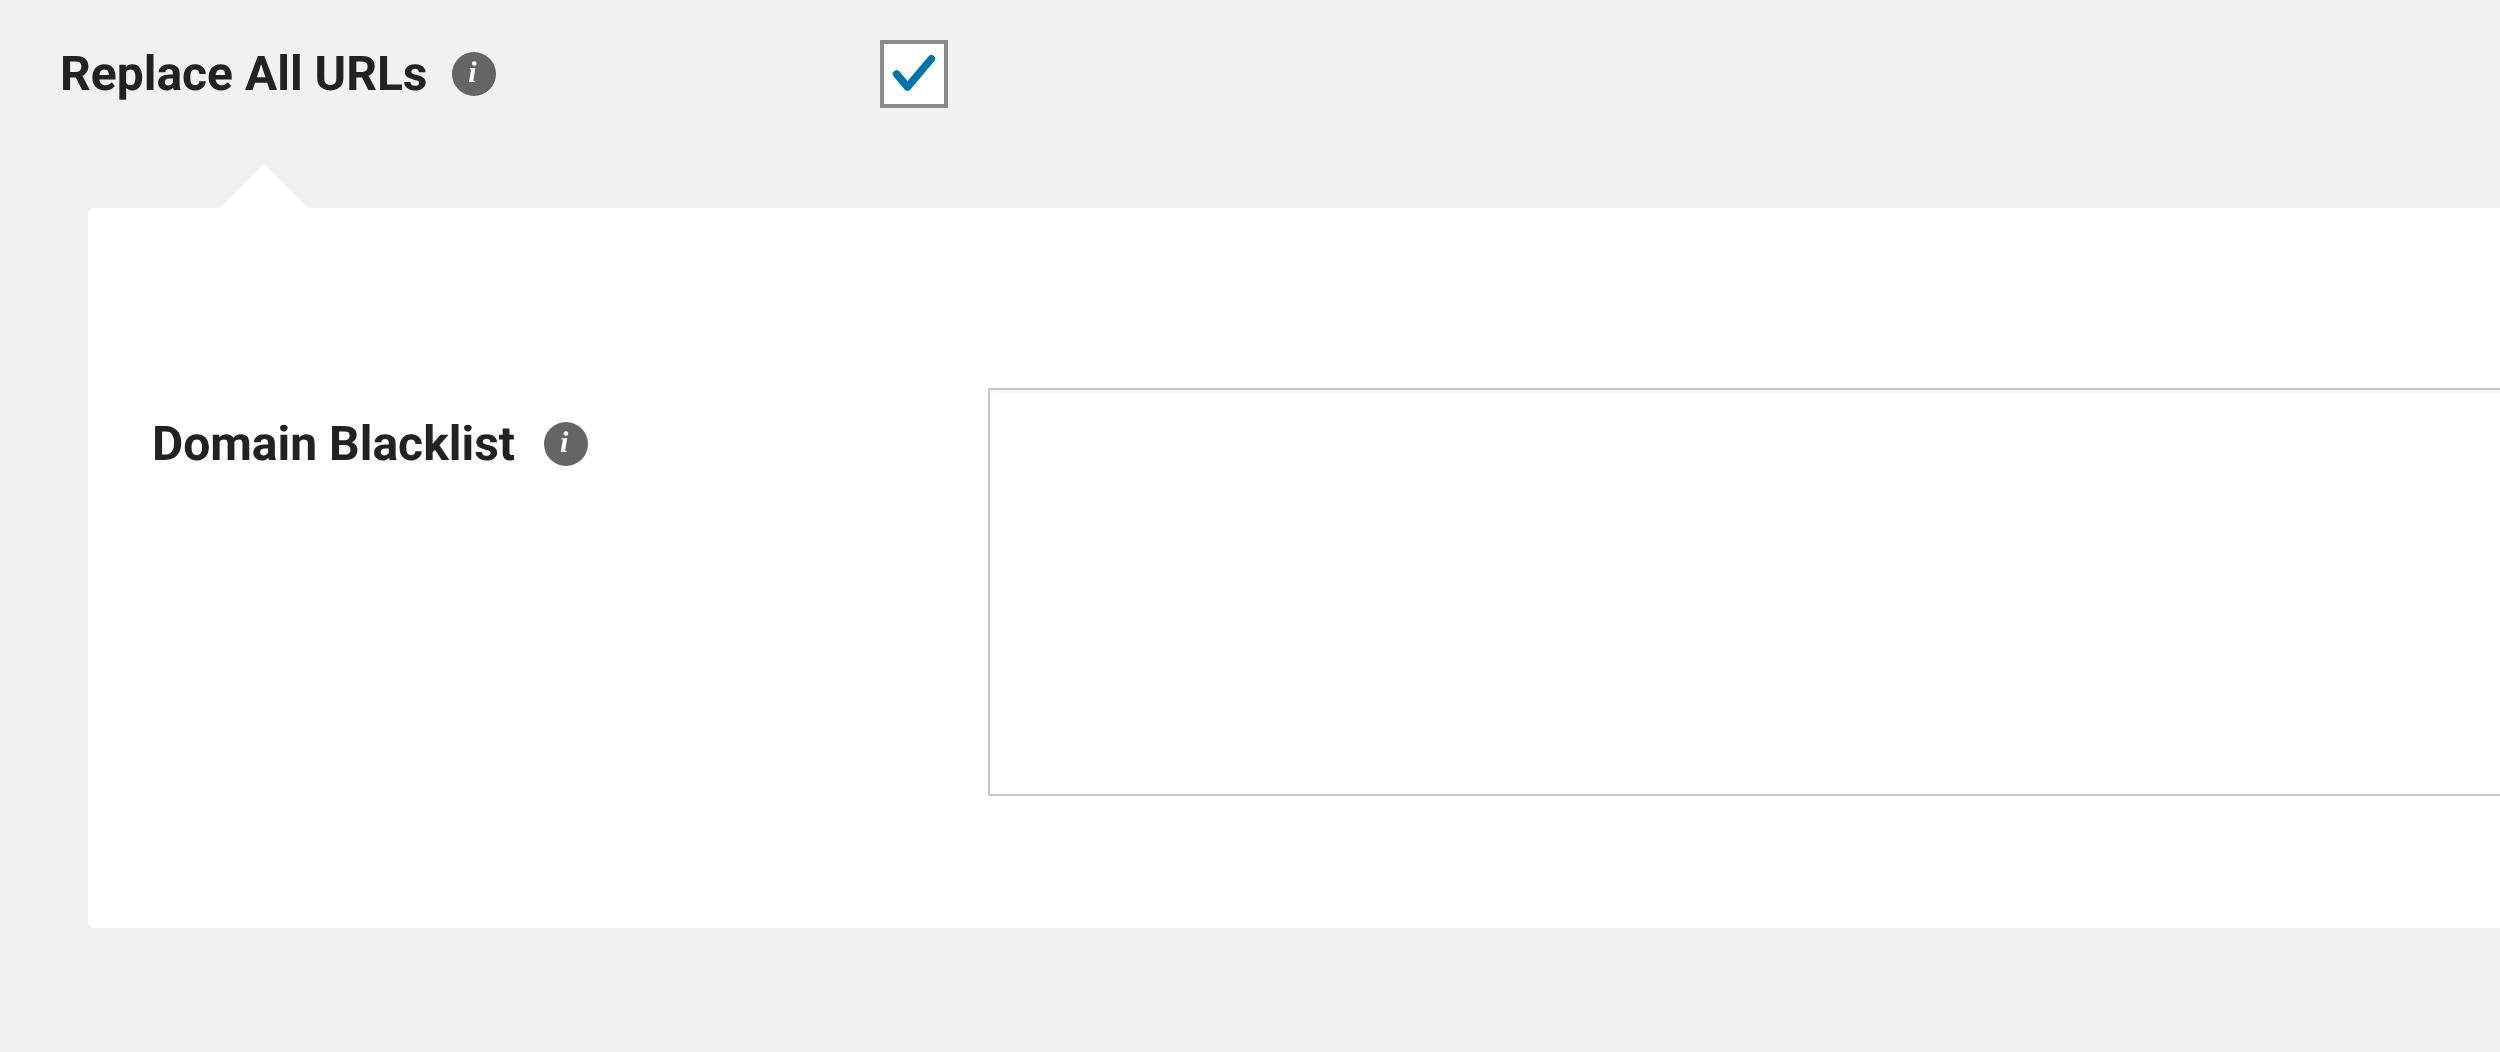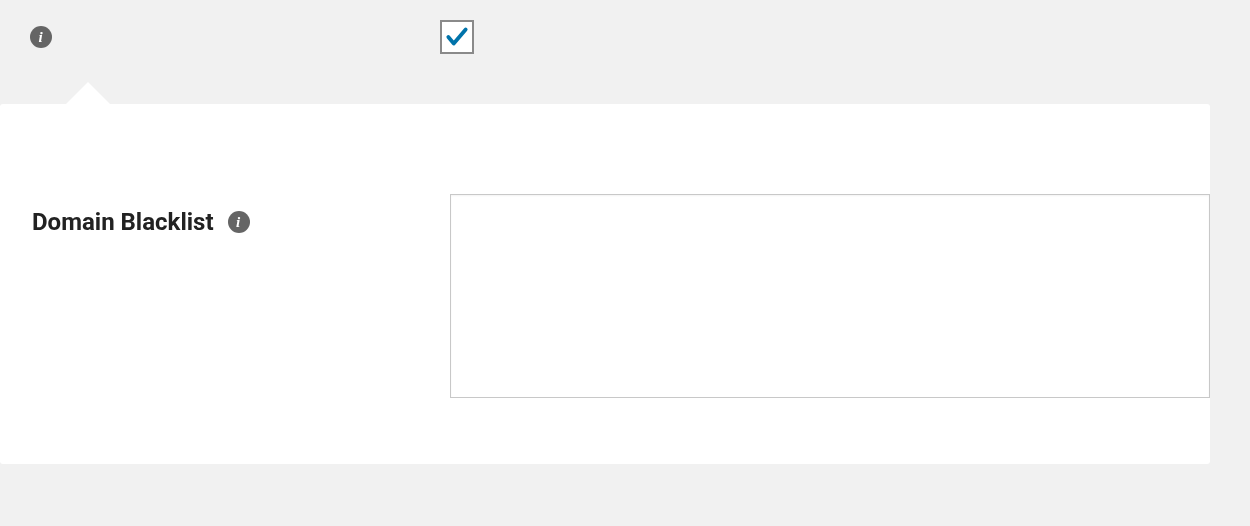--- a/index.html
+++ b/index.html
@@ -54,20 +54,21 @@
       display: flex;
       align-items: center;
       justify-content: center;
     }
     .check-svg {
       width: 26px;
       height: 26px;
     }
     .panel-container {
       position: relative;
+      margin-left: 44px;
       margin-top: 22px;
     }
     .panel {
       background: #fff;
       border-radius: 3px;
       width: 1210px;
       height: 360px;
       padding: 90px 0 0 32px;
       display: flex;
       align-items: flex-start;
@@ -105,20 +106,21 @@
       resize: none;
       outline: none;
       box-shadow: inset 0 1px 2px rgba(0,0,0,0.05);
     }
   </style>
 </head>
 <body>
 
 <div class="top-row">
   <div class="setting-label">
+    <span class="setting-label-text">Replace All URLs</span>
     <span class="info-icon">i</span>
   </div>
   <div class="checkbox-wrap">
     <svg class="check-svg" viewBox="0 0 24 24">
       <path d="M4 12 L9 18 L20 5" stroke="#0073aa" stroke-width="3.5" fill="none" stroke-linecap="round" stroke-linejoin="round"></path>
     </svg>
   </div>
 </div>
 
 <div class="panel-container">

